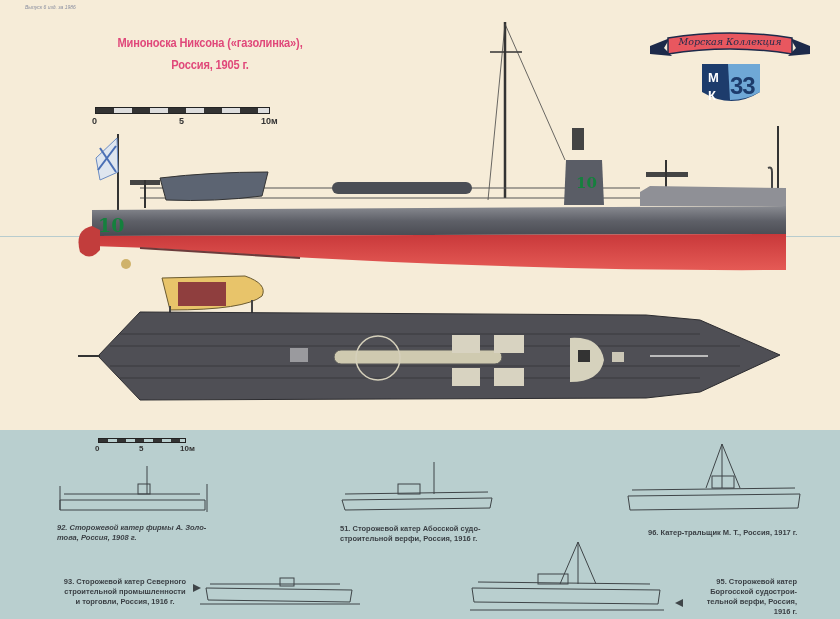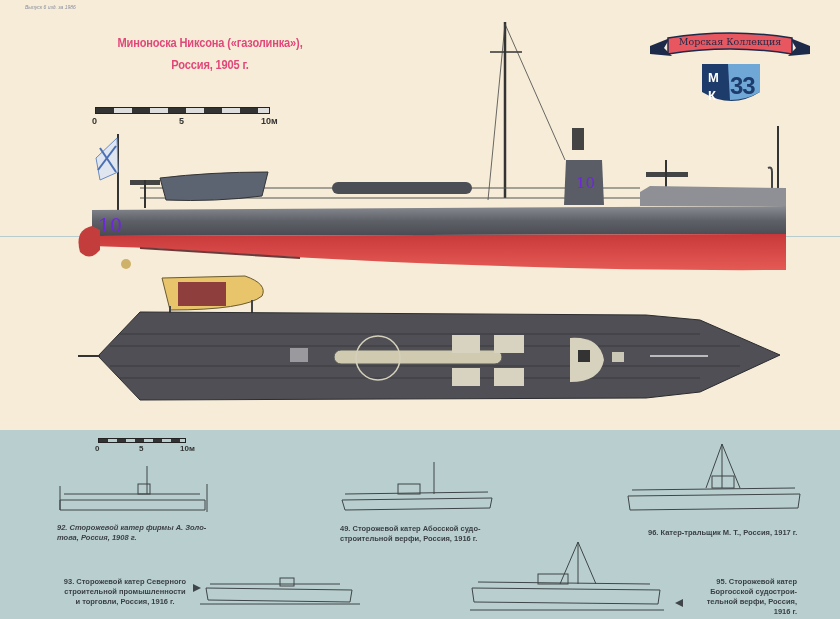--- a/index.html
+++ b/index.html
@@ -7,27 +7,27 @@
   .top{position:absolute;left:0;top:0;width:840px;height:430px;background:#f6ecd8;}
   .bottom{position:absolute;left:0;top:430px;width:840px;height:189px;background:#b9cfcf;}
   .faint-line{position:absolute;left:0;top:236px;width:840px;height:1px;background:#a9c4cc;opacity:.8;}
   .corner-note{position:absolute;left:25px;top:4px;font-size:5px;color:#8a8fa0;font-style:italic;}
   .title{position:absolute;left:95px;top:32px;width:230px;text-align:center;color:#e0487a;font-weight:bold;font-size:13.5px;line-height:22px;letter-spacing:-0.2px;transform:scaleX(.82);transform-origin:center;}
   .title div{white-space:nowrap;}
   .scale{position:absolute;}
   .scale .bar{position:absolute;left:0;top:0;height:5px;background:repeating-linear-gradient(90deg,#333 0 18px,#ddd 18px 36px);border:1px solid #222;}
   .scale .lbl{position:absolute;top:9px;font-size:9px;color:#333;font-weight:bold;}
   .badge{position:absolute;left:650px;top:28px;width:160px;height:80px;}
-  .ribbon-text{position:absolute;left:28px;top:8px;width:104px;text-align:center;font-family:"DejaVu Serif",serif;font-size:9.5px;color:#1d2a4a;}
+  .ribbon-text{position:absolute;left:28px;top:8px;width:104px;text-align:center;font-family:"DejaVu Serif",serif;font-style:italic;font-size:9.5px;color:#1d2a4a;}
   .shield-m{position:absolute;left:58px;top:42px;font-size:13px;color:#fff;font-weight:bold;}
   .shield-k{position:absolute;left:58px;top:60px;font-size:13px;color:#fff;font-weight:bold;}
   .shield-num{position:absolute;left:80px;top:44px;font-size:24px;color:#1d3c6c;font-weight:bold;font-family:"Liberation Sans Narrow","Liberation Sans",sans-serif;letter-spacing:-1px;}
   .caption{position:absolute;font-size:7.5px;line-height:10px;color:#3a3f44;font-weight:bold;}
   svg{position:absolute;}
-  .hullnum{position:absolute;font-weight:normal;color:#6d28d9;font-family:"DejaVu Serif",serif;}
+  .hullnum{position:absolute;font-weight:bold;color:#15803d;font-family:"DejaVu Serif",serif;}
 </style>
 </head>
 <body>
 
 <div class="top"></div>
 <div class="bottom"></div>
 <div class="faint-line"></div>
 
 <div class="corner-note">Выпуск 6 изд. за 1986</div>
 
@@ -189,21 +189,21 @@
     <line x1="470" y1="610" x2="664" y2="610"></line>
   </g>
   <polygon points="683,599 675,603 683,607" fill="#3f4548"></polygon>
 </svg>
 
 <div class="caption" style="left:57px;top:523px;width:190px;font-style:italic;">
   <div>92. Сторожевой катер фирмы А. Золо-</div>
   <div>това, Россия, 1908 г.</div>
 </div>
 <div class="caption" style="left:340px;top:524px;width:190px;">
-  <div>49. Сторожевой катер Абосской судо-</div>
+  <div>51. Сторожевой катер Абосской судо-</div>
   <div>строительной верфи, Россия, 1916 г.</div>
 </div>
 <div class="caption" style="left:636px;top:528px;width:200px;padding-left:12px;">
   <div>96. Катер-тральщик М. Т., Россия, 1917 г.</div>
 </div>
 <div class="caption" style="left:55px;top:577px;width:140px;text-align:center;">
   <div>93. Сторожевой катер Северного</div>
   <div>строительной промышленности</div>
   <div>и торговли, Россия, 1916 г.</div>
 </div>

